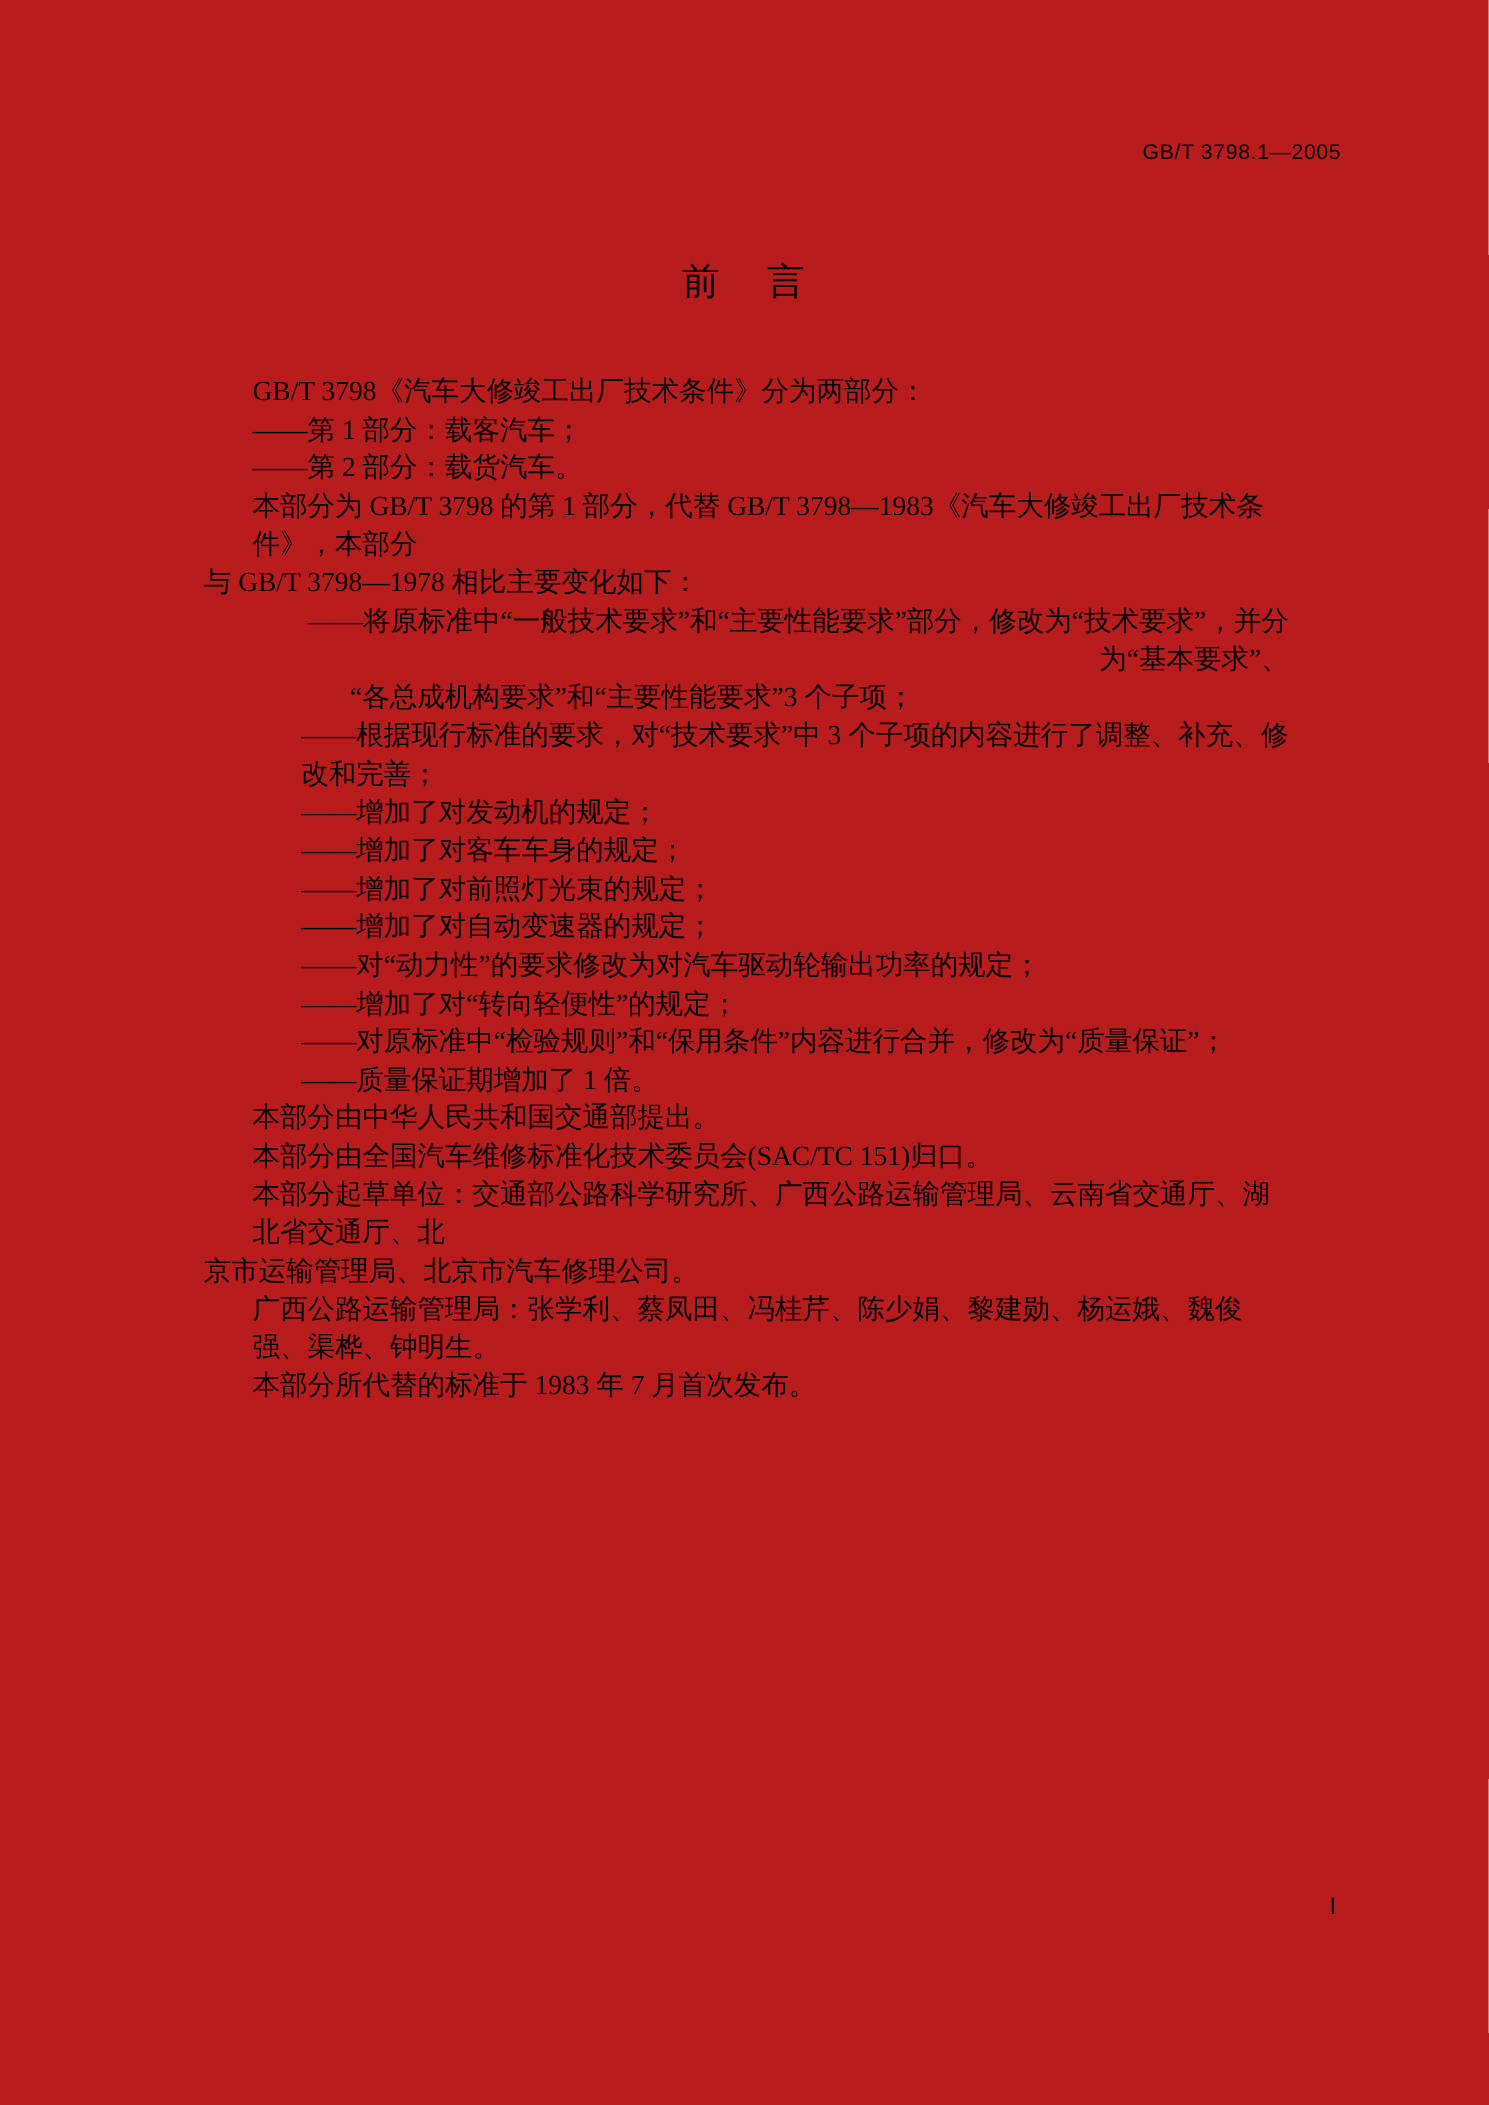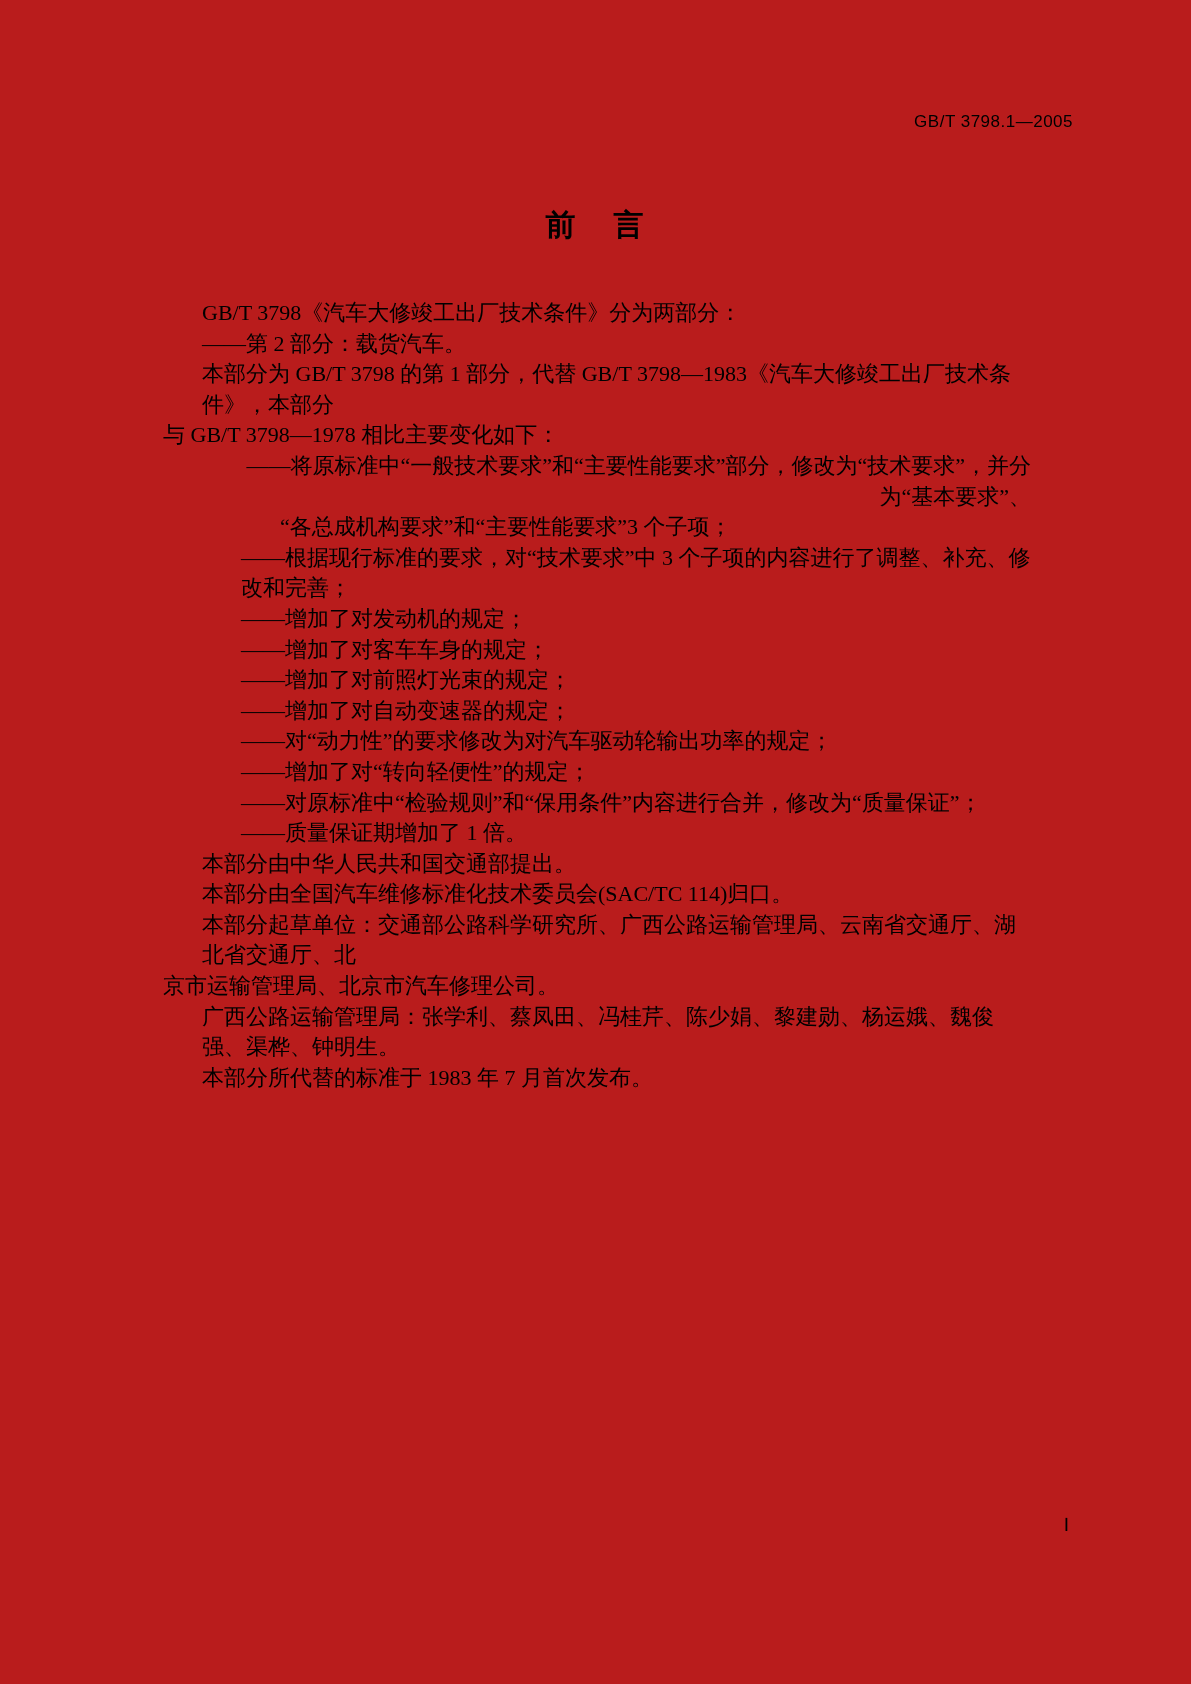--- a/index.html
+++ b/index.html
@@ -26,21 +26,21 @@
     color: #000;
   }
   .title {
     position: absolute;
     top: 205px;
     left: 0;
     width: 1191px;
     text-align: center;
     font-family: "DejaVu Serif", serif;
     font-size: 30px;
-    font-weight: bold;
+    font-weight: normal;
     letter-spacing: 2px;
   }
   .title .gap {
     display: inline-block;
     width: 36px;
   }
   .body {
     position: absolute;
     top: 298px;
     left: 163px;
@@ -96,20 +96,21 @@
   <div class="header">GB/T 3798.1—2005</div>
 
   <div class="title">
     <span>前</span><span class="gap"></span><span>言</span>
   </div>
 
   <div class="body">
 
     <p class="p-indent">GB/T 3798《汽车大修竣工出厂技术条件》分为两部分：</p>
 
+    <p class="p-indent">——第 1 部分：载客汽车；</p>
     <p class="p-indent">——第 2 部分：载货汽车。</p>
 
     <p class="p-block">
       <span class="first">本部分为 GB/T 3798 的第 1 部分，代替 GB/T 3798—1983《汽车大修竣工出厂技术条件》，本部分</span>
       <span class="rest">与 GB/T 3798—1978 相比主要变化如下：</span>
     </p>
 
     <p class="dash-item wrap">
       <span class="cont">——将原标准中“一般技术要求”和“主要性能要求”部分，修改为“技术要求”，并分为“基本要求”、</span>
       <span class="line2">“各总成机构要求”和“主要性能要求”3 个子项；</span>
@@ -119,21 +120,21 @@
     <p class="dash-item">——增加了对发动机的规定；</p>
     <p class="dash-item">——增加了对客车车身的规定；</p>
     <p class="dash-item">——增加了对前照灯光束的规定；</p>
     <p class="dash-item">——增加了对自动变速器的规定；</p>
     <p class="dash-item">——对“动力性”的要求修改为对汽车驱动轮输出功率的规定；</p>
     <p class="dash-item">——增加了对“转向轻便性”的规定；</p>
     <p class="dash-item">——对原标准中“检验规则”和“保用条件”内容进行合并，修改为“质量保证”；</p>
     <p class="dash-item">——质量保证期增加了 1 倍。</p>
 
     <p class="p-indent">本部分由中华人民共和国交通部提出。</p>
-    <p class="p-indent">本部分由全国汽车维修标准化技术委员会(SAC/TC 114)归口。</p>
+    <p class="p-indent">本部分由全国汽车维修标准化技术委员会(SAC/TC 151)归口。</p>
 
     <p class="p-block">
       <span class="first">本部分起草单位：交通部公路科学研究所、广西公路运输管理局、云南省交通厅、湖北省交通厅、北</span>
       <span class="rest">京市运输管理局、北京市汽车修理公司。</span>
     </p>
 
     <p class="p-indent">广西公路运输管理局：张学利、蔡凤田、冯桂芹、陈少娟、黎建勋、杨运娥、魏俊强、渠桦、钟明生。</p>
     <p class="p-indent">本部分所代替的标准于 1983 年 7 月首次发布。</p>
 
   </div>

